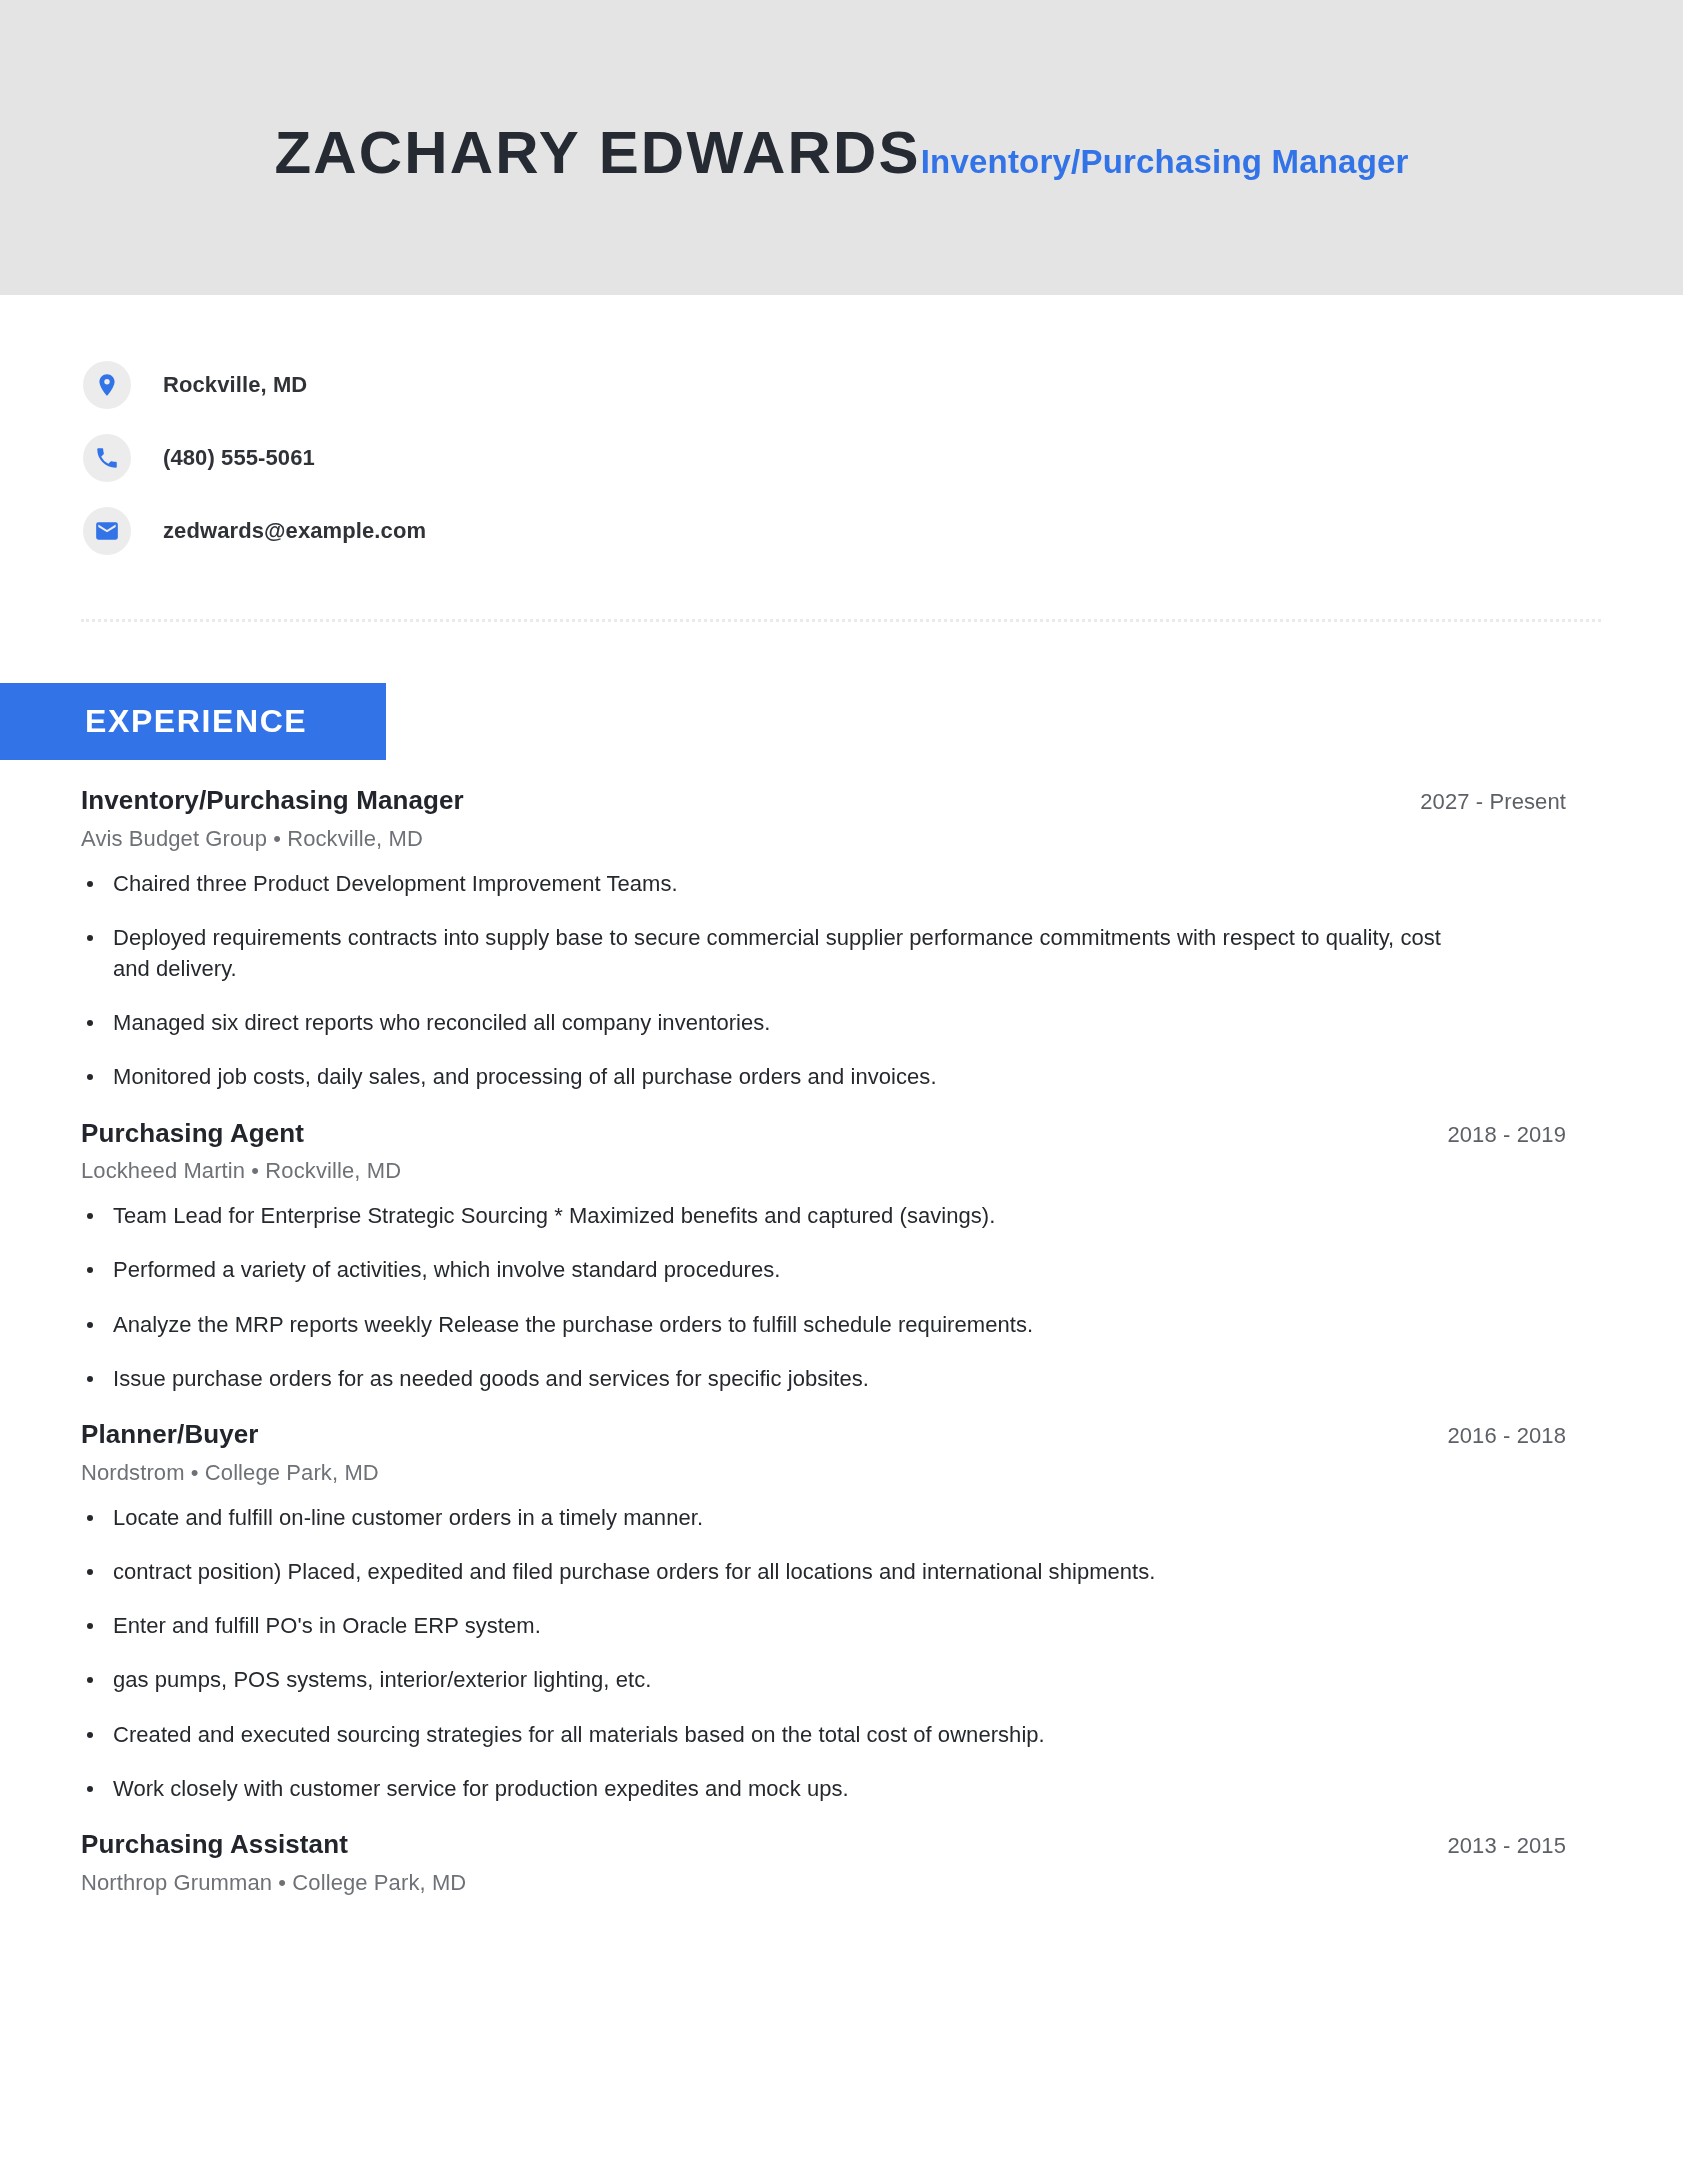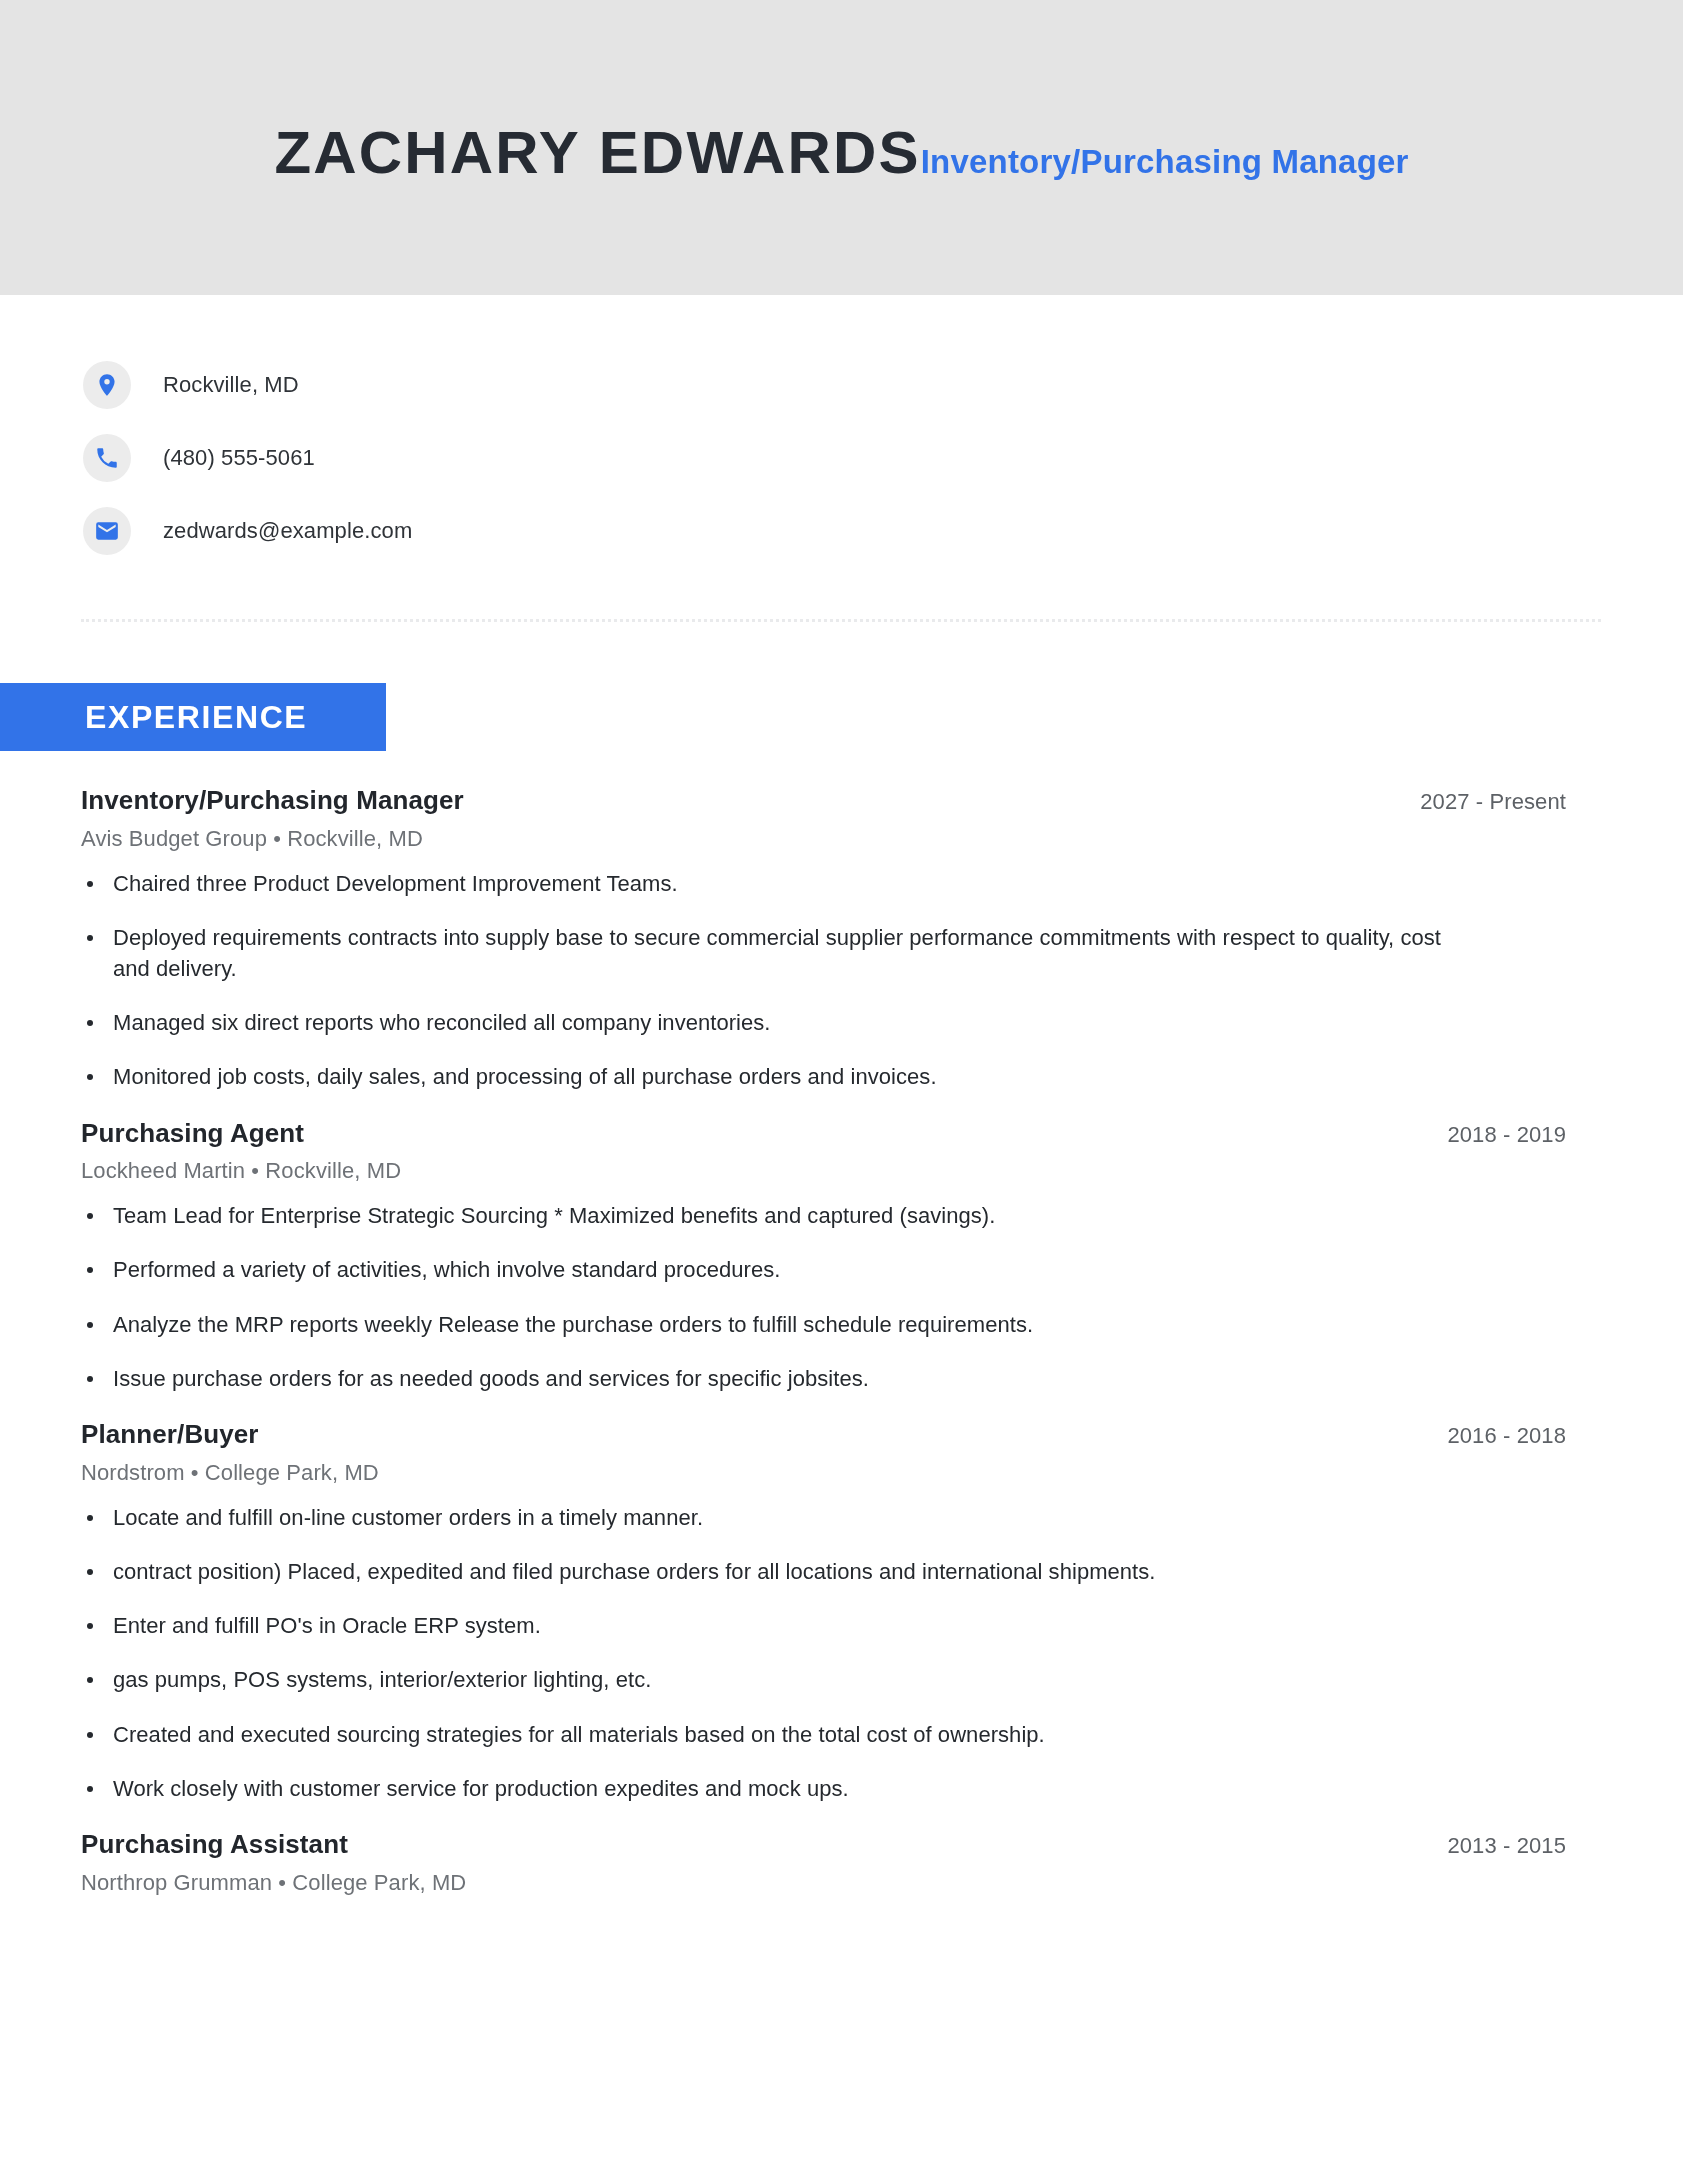--- a/index.html
+++ b/index.html
@@ -49,20 +49,21 @@
     letter-spacing: 0.2px;
     text-align: center;
   }
 
   
   .contact-block {
     position: absolute;
     left: 83px;
     top: 348px;
     width: 891px;
+    font-weight: bold;
   }
 
   .contact-row {
     display: flex;
     align-items: center;
     height: 73px;
   }
 
   .contact-icon {
     width: 48px;
@@ -94,21 +95,21 @@
     height: 3px;
     border-top: 3px dotted #e9eaec;
   }
 
   
   .section-badge {
     position: absolute;
     left: 0;
     top: 683px;
     width: 386px;
-    height: 68px;
+    height: 77px;
     background: #3273e8;
     display: flex;
     align-items: center;
   }
 
   .section-badge-label {
     margin-left: 85px;
     color: #ffffff;
     font-size: 32px;
     font-weight: 700;

